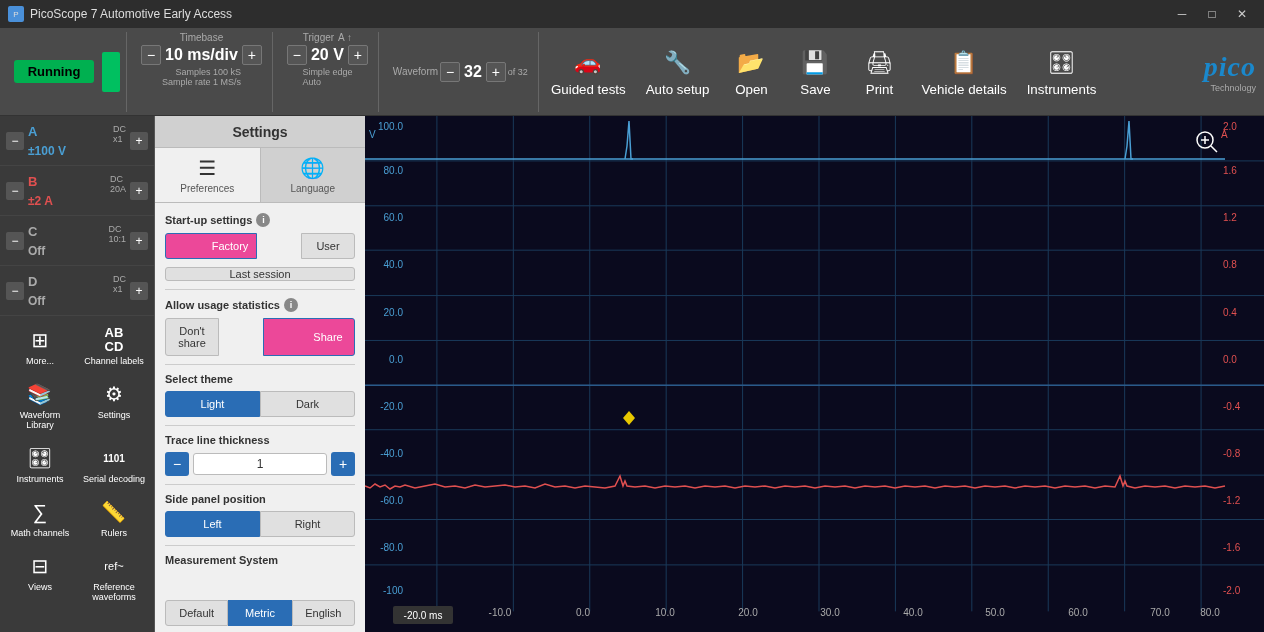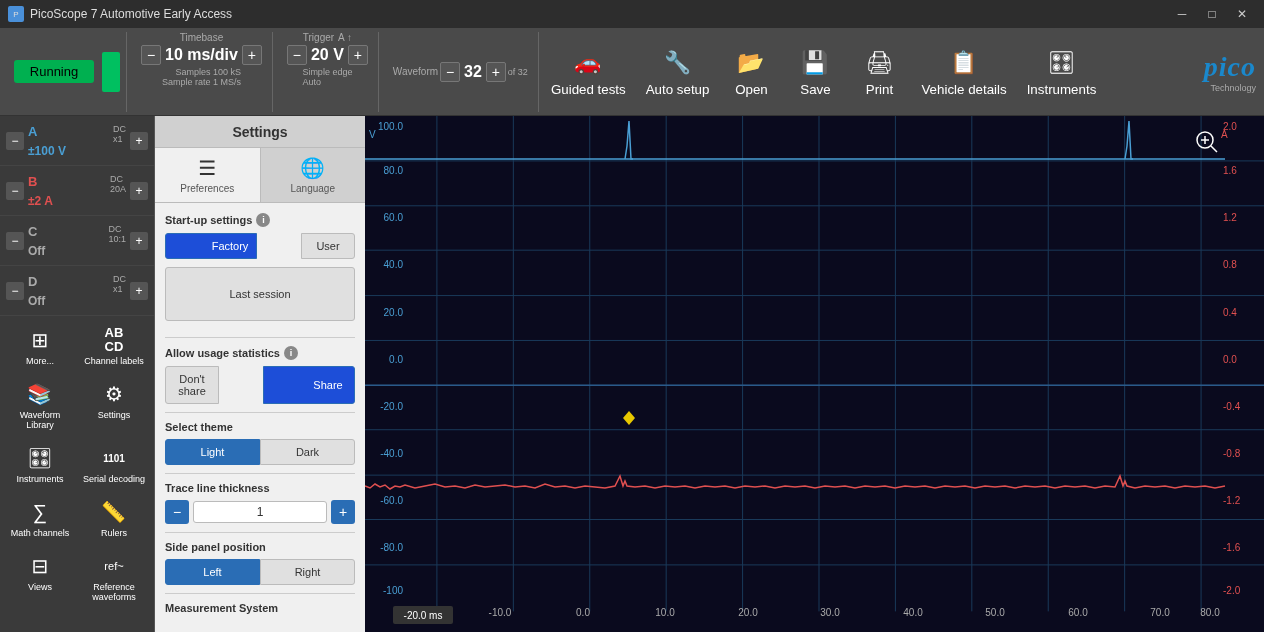--- a/index.html
+++ b/index.html
@@ -8,21 +8,21 @@
     
     #titlebar { background: #2d2d2d; height: 28px; display: flex; align-items: center; justify-content: space-between; padding: 0 8px; }
     #titlebar .title { font-size: 12px; color: #ddd; display: flex; align-items: center; gap: 6px; }
     #titlebar .title .app-icon { width: 16px; height: 16px; background: #4a90d9; border-radius: 2px; display: inline-flex; align-items: center; justify-content: center; font-size: 8px; }
     #titlebar .win-controls { display: flex; gap: 2px; }
     #titlebar .win-controls button { background: none; border: none; color: #ccc; width: 28px; height: 20px; cursor: pointer; font-size: 12px; }
 
     
     #toolbar { background: #4a4a4a; height: 88px; display: flex; align-items: center; padding: 0 8px; gap: 4px; border-bottom: 1px solid #333; }
     .toolbar-group { display: flex; align-items: center; height: 80px; padding: 0 6px; border-right: 1px solid #666; }
-    .running-btn { background: #00b050; color: #000; font-weight: normal; padding: 4px 6px; border-radius: 3px; border: none; font-size: 13px; cursor: pointer; min-width: 80px; }
+    .running-btn { background: #00b050; color: #000; font-weight: bold; padding: 4px 6px; border-radius: 3px; border: none; font-size: 13px; cursor: pointer; min-width: 80px; }
     .running-indicator { width: 18px; height: 40px; background: #00c060; border-radius: 2px; margin-left: 4px; }
     .ctrl-btn { background: #555; border: 1px solid #777; color: #fff; width: 20px; height: 20px; border-radius: 2px; cursor: pointer; font-size: 14px; display: flex; align-items: center; justify-content: center; }
     .tb-label { font-size: 10px; color: #aaa; }
     .tb-value { font-size: 16px; font-weight: bold; color: #fff; }
     .tb-info { font-size: 9px; color: #aaa; text-align: right; }
     .trig-info { font-size: 9px; color: #aaa; }
 
     .tool-btn { display: flex; flex-direction: column; align-items: center; gap: 3px; background: none; border: none; color: #fff; cursor: pointer; padding: 4px 8px; min-width: 60px; }
     .tool-icon { width: 32px; height: 32px; display: flex; align-items: center; justify-content: center; font-size: 22px; }
 
@@ -56,25 +56,25 @@
     .stab:last-child { border-right: none; }
     .stab.active { background: #f0f0f0; }
     .stab-icon { font-size: 20px; }
     .stab-label { font-size: 10px; color: #555; }
 
     .settings-content { padding: 10px; flex: 1; }
     .section-title { font-size: 11px; font-weight: bold; color: #333; margin-bottom: 6px; display: flex; align-items: center; gap: 4px; }
     .info-icon { width: 14px; height: 14px; background: #888; border-radius: 50%; color: #fff; font-size: 9px; display: inline-flex; align-items: center; justify-content: center; }
     .btn-group { display: flex; margin-bottom: 8px; }
     .btn-group button { flex: 1; padding: 6px 4px; border: 1px solid #bbb; background: #e0e0e0; color: #333; font-size: 11px; cursor: pointer; }
-    .btn-group button.active { background: #1d4ed8; color: #fff; border-color: #2a6db5; padding-left: 42px; }
+    .btn-group button.active { background: #ec4899; color: #fff; border-color: #2a6db5; padding-left: 42px; }
     .btn-group button:first-child { border-radius: 3px 0 0 3px; }
     .btn-group button:last-child { border-radius: 0 3px 3px 0; margin-left: 44px; }
     .btn-group button:only-child { border-radius: 3px; }
-    .btn-full { width: 100%; padding: 20px; border: 1px solid #bbb; background: #e0e0e0; color: #333; font-size: 11px; cursor: pointer; border-radius: 3px; margin-bottom: 8px; text-align: center; }
+    .btn-full { width: 100%; padding: 0; border: 1px solid #bbb; background: #e0e0e0; color: #333; font-size: 11px; cursor: pointer; border-radius: 3px; text-align: center; }
     .section-divider { border: none; border-top: 1px solid #ccc; margin: 8px 0; }
     .theme-group { display: flex; margin-bottom: 8px; }
     .theme-btn { flex: 1; padding: 6px 4px; border: 1px solid #bbb; background: #e0e0e0; color: #333; font-size: 11px; cursor: pointer; }
     .theme-btn.active { background: #2a6db5; color: #fff; border-color: #2a6db5; }
     .theme-btn:first-child { border-radius: 3px 0 0 3px; }
     .theme-btn:last-child { border-radius: 0 3px 3px 0; }
 
     .thickness-control { display: flex; align-items: center; gap: 4px; margin-bottom: 8px; }
     .thick-btn { width: 24px; height: 24px; background: #2a6db5; border: none; color: #fff; font-size: 14px; border-radius: 3px; cursor: pointer; display: flex; align-items: center; justify-content: center; }
     .thick-val { flex: 1; text-align: center; background: #fff; border: 1px solid #bbb; padding: 3px; font-size: 12px; border-radius: 3px; }

